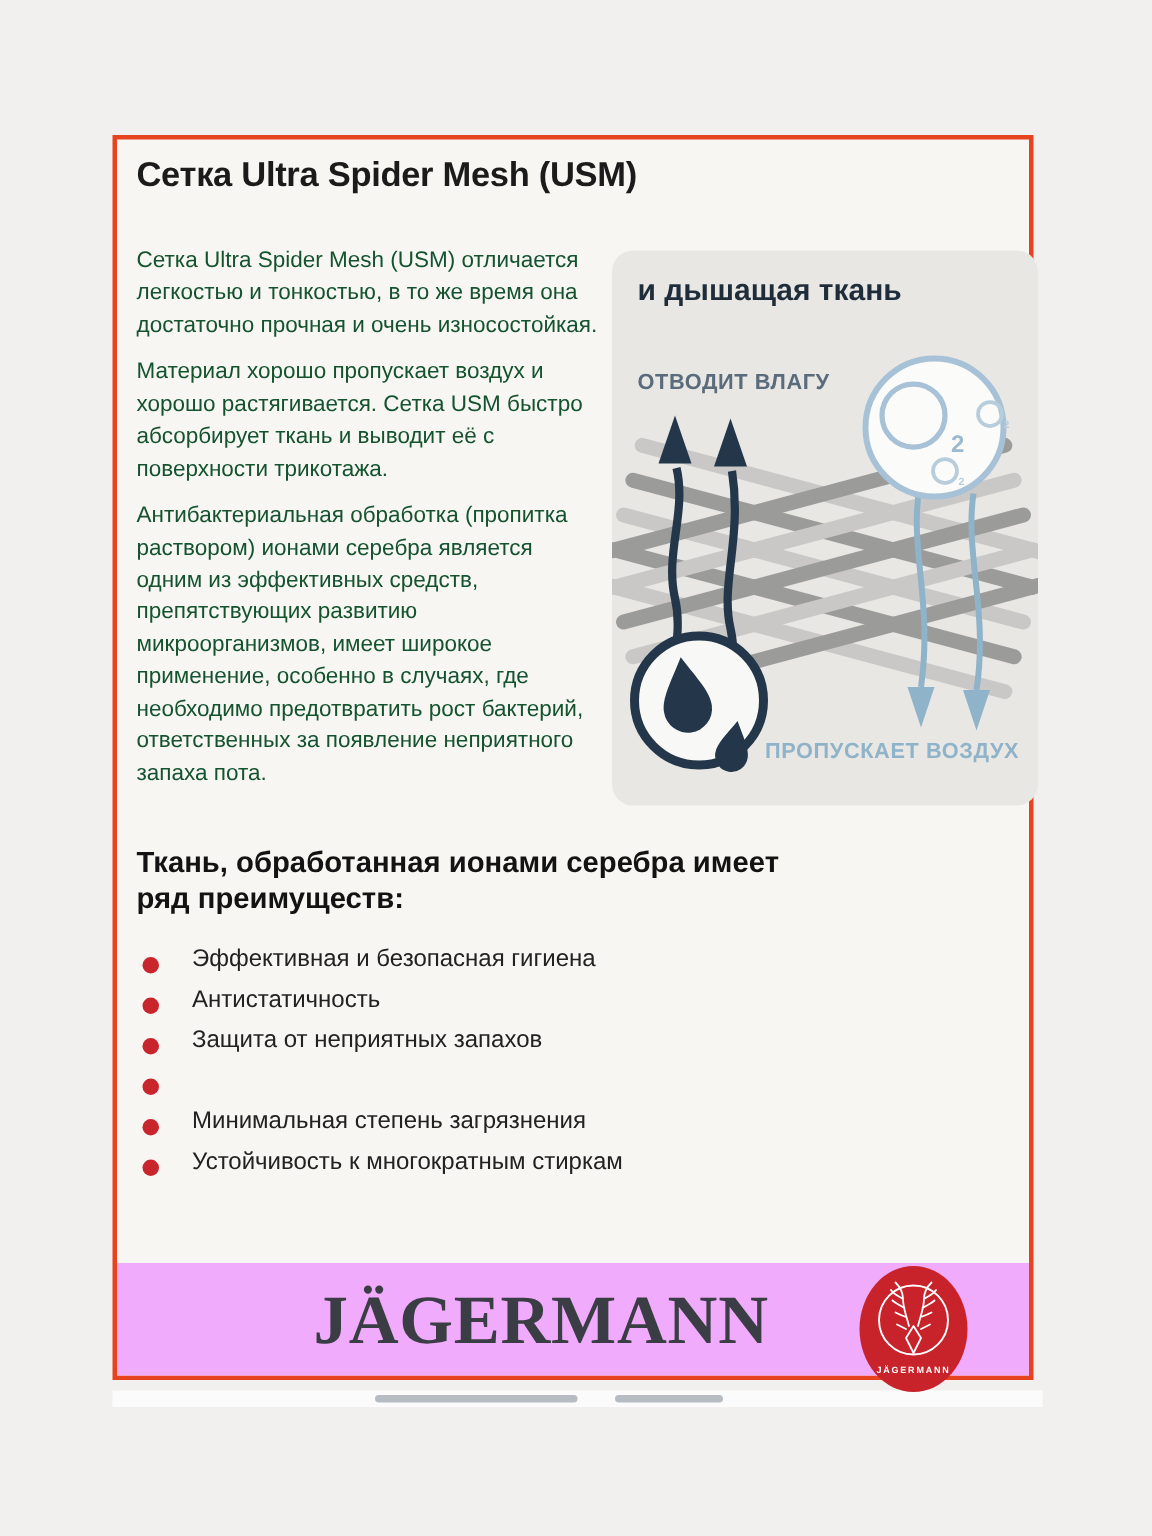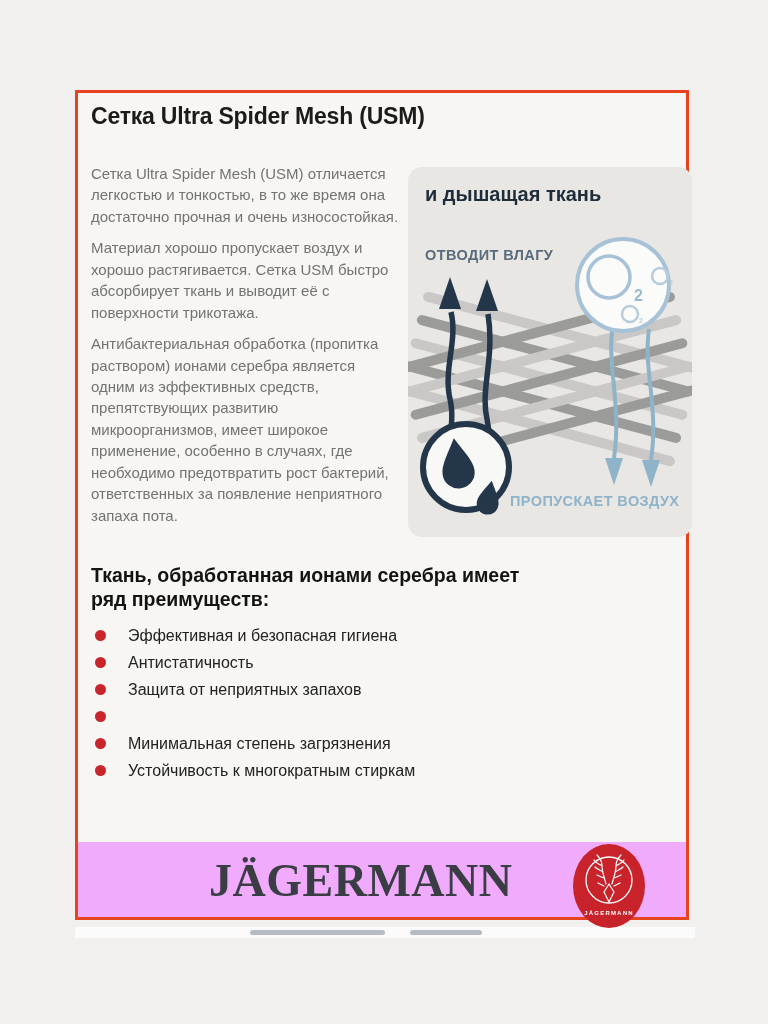--- a/index.html
+++ b/index.html
@@ -17,21 +17,21 @@
     background:#F7F6F3;
     overflow:visible;
   }
   .page-title {
     position:absolute; left:13px; top:10px;
     font-size:23px; font-weight:bold; color:#1B1B1B;
     letter-spacing:-0.2px;
   }
   .intro-col {
     position:absolute; left:13px; top:70px; width:309px;
-    font-size:15px; line-height:1.43; color:#737373;
+    font-size:15px; line-height:1.43; color:#14532d;
   }
   .intro-col p { margin-bottom:10px; }
 
   
   .diagram-panel {
     position:absolute; left:330px; top:74px;
     width:284px; height:370px;
     background:#E8E7E4;
     border-radius:14px;
     overflow:hidden;
@@ -56,21 +56,21 @@
   
   .adv-heading {
     position:absolute; left:13px; top:470px; width:440px;
     font-size:19.5px; font-weight:bold; color:#131313; line-height:1.25;
   }
   .adv-list {
     position:absolute; left:17px; top:529px;
     list-style:none;
   }
   .adv-list li {
-    display:flex; align-items:center;
+    display:flex; align-items:flex-end;
     height:27px; font-size:16px; color:#222;
   }
   .bullet {
     width:11px; height:11px; border-radius:50%;
     background:#C9252C; margin-right:22px; flex:0 0 auto;
   }
 
   
   .footer-bar {
     position:absolute; left:0; bottom:0;

